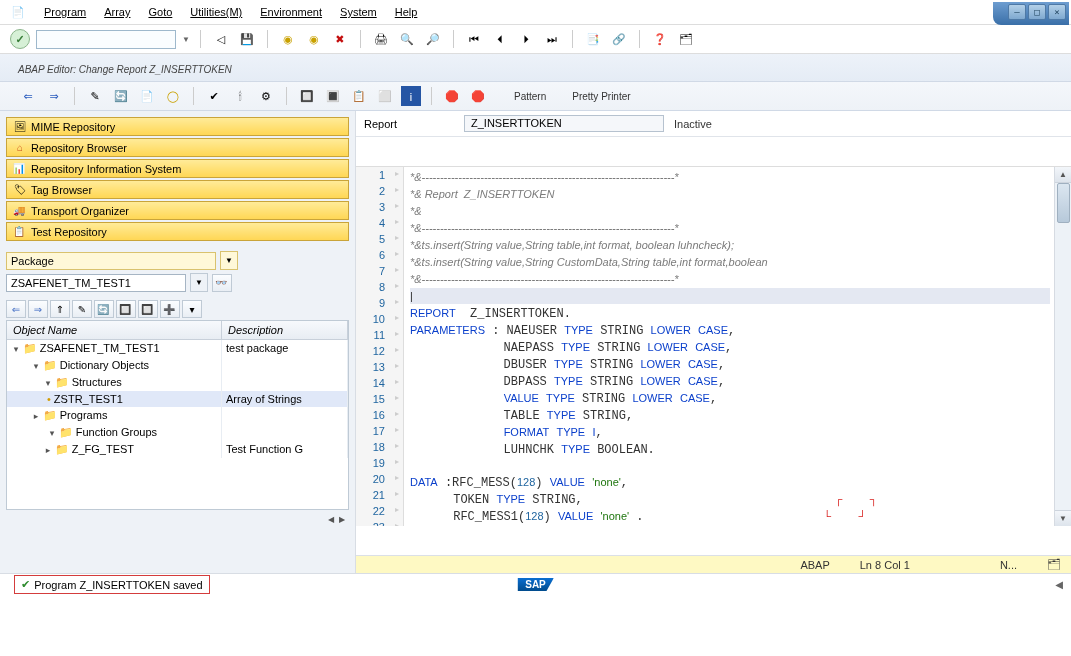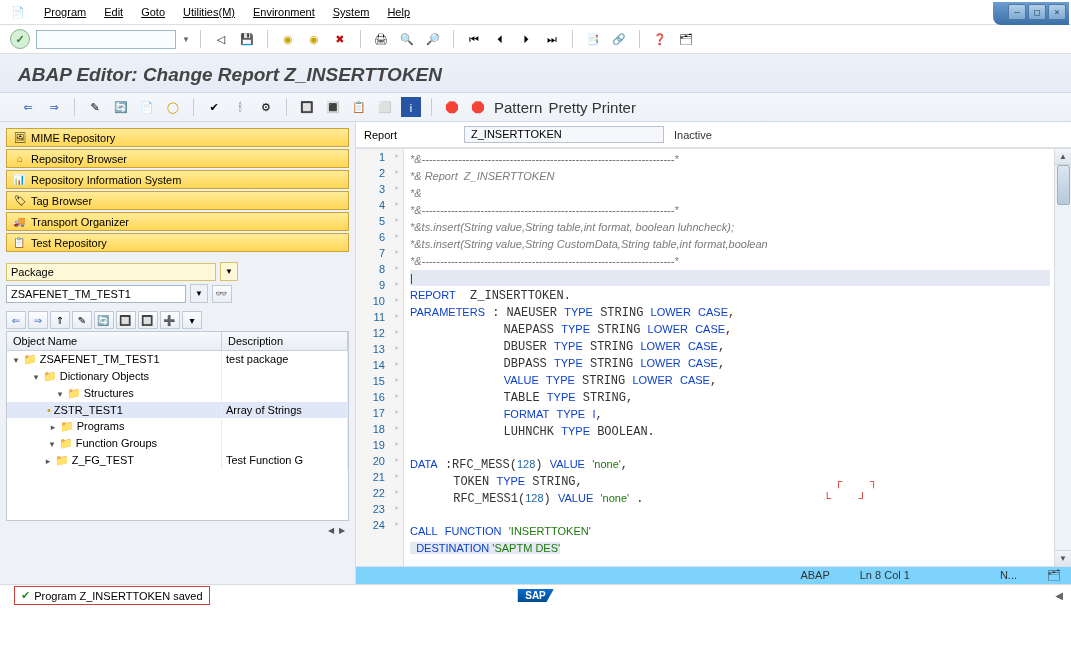--- a/index.html
+++ b/index.html
@@ -16,62 +16,62 @@
 
 
 .toolbar1 { display: flex; align-items: center; padding: 4px 10px; gap: 6px; border-bottom: 1px solid #ddd; background: #fff; }
 .green-check { width: 20px; height: 20px; border: 1px solid #8bb58b; border-radius: 50%; background: #d6f0d6; display: flex; align-items: center; justify-content: center; color: #3a7d3a; font-weight: bold; }
 .combo { width: 140px; height: 19px; border: 1px solid #9eb8cc; background: #fafdff; }
 .tbtn { width: 20px; height: 20px; display: flex; align-items: center; justify-content: center; border: 1px solid transparent; }
 .sep { width: 1px; height: 18px; background: #ccc; margin: 0 4px; }
 
 
 .title-area { padding: 10px 18px 6px; background: linear-gradient(#edf2f9, #e5ecf5); border-bottom: 1px solid #d0d9e6; }
-.title-area .title { font-size: 19px; font-weight: bold; font-style: italic; color: #444; }
+.title-area .title { font-size: 10px; font-weight: normal; font-style: italic; color: #444; }
 
 
 .toolbar2 { display: flex; align-items: center; padding: 4px 18px; gap: 6px; background: linear-gradient(#f4f7fb, #eef2f7); border-bottom: 1px solid #d0d9e6; }
-.toolbar2 .plain { font-size: 15px; color: #333; }
+.toolbar2 .plain { font-size: 10px; color: #333; margin-left: 20px; }
 
 
 .main { display: flex; height: 462px; }
 .left-pane { width: 356px; background: #eef2f7; padding: 6px; overflow: hidden; border-right: 1px solid #d8dde4; }
 .nav-btn { display: flex; align-items: center; gap: 4px; background: linear-gradient(#ffeb99, #ffd755); border: 1px solid #c9a43a; margin-bottom: 2px; padding: 2px 6px; height: 19px; cursor: pointer; }
 .nav-btn .mini-icon { width: 14px; height: 14px; display: flex; align-items: center; justify-content: center; font-size: 10px; }
 
 .pkg-row { display: flex; align-items: center; gap: 4px; margin-top: 10px; }
 .pkg-label { width: 210px; background: #fff8d8; border: 1px solid #d9c26e; padding: 2px 4px; }
 .pkg-dropdown-btn { width: 18px; height: 19px; border: 1px solid #d9c26e; background: #fff8d8; display: flex; align-items: center; justify-content: center; font-size: 8px; }
 .pkg-input-row { display: flex; align-items: center; gap: 4px; margin-top: 3px; }
 .pkg-input { width: 180px; border: 1px solid #a6b5c4; padding: 2px 4px; background: #fff; }
 
 
 .tree-toolbar { display: flex; gap: 2px; margin-top: 8px; margin-bottom: 2px; }
 .tree-tbtn { width: 20px; height: 18px; border: 1px solid #bfcad5; background: linear-gradient(#fbfdff, #e9eef4); display: flex; align-items: center; justify-content: center; font-size: 10px; }
 
 
 .tree-table { border: 1px solid #bfcad5; background: #fff; height: 190px; overflow: auto; }
-.tree-head { display: flex; background: linear-gradient(#f7f9fc, #e8edf3); border-bottom: 1px solid #c8d0da; }
+.tree-head { display: flex; background: linear-gradient(#f7f9fc, #e8edf3); border-bottom: 1px solid #c8d0da; font-style: italic; }
 .tree-head > div { padding: 3px 6px; border-right: 1px solid #c8d0da; font-weight: normal; }
 .col-name { width: 215px; }
 .col-desc { flex: 1; }
 .tree-row { display: flex; }
 .tree-row > div { padding: 2px 4px; border-right: 1px solid #e8edf3; white-space: nowrap; overflow: hidden; }
 .expander { display: inline-block; width: 10px; text-align: center; color: #555; font-size: 9px; margin-right: 2px; }
 .folder-ic { color: #d29c00; margin-right: 3px; }
 .node-lbl { display: inline; }
 .tree-row.sel { background: #e0e8f8; }
 
 
 .slider-area { display: flex; justify-content: flex-end; padding: 4px 2px; }
 .slider-arrows { display: flex; gap: 1px; }
 .slider-arrows span { width: 10px; height: 10px; display: flex; align-items:center; justify-content:center; font-size: 8px; color: #555; }
 
 
-.right-pane { flex: 1; display: flex; flex-direction: column; background: #fff; }
+.right-pane { flex: 1; display: flex; flex-direction: column; background: #fff; gap: 29px; }
 .report-row { display: flex; align-items: center; padding: 4px 8px; gap: 10px; border-bottom: 1px solid #e0e4ea; }
 .report-row .lbl { width: 90px; }
 .report-row .val { width: 200px; border: 1px solid #b6c2cf; background: #f5f7fa; padding: 1px 6px; height: 17px; }
 .report-row .status { color: #333; }
 
 .code-area { flex: 1; display: flex; border-top: 1px solid #ddd; overflow: hidden; position: relative; }
 .gutter { width: 48px; background: #f5f5f5; text-align: right; padding: 2px 0; font-family: 'Courier New', monospace; font-size: 12px; color: #2166a0; border-right: 1px solid #ddd; }
 .gutter .ln { padding-right: 18px; height: 16px; position: relative; }
 .gutter .ln::after { content: "▸"; position: absolute; right: 4px; font-size: 8px; color: #ccc; }
 .code { flex: 1; font-family: 'Courier New', monospace; font-size: 12px; color: #333; padding: 2px 4px 2px 6px; overflow: auto; white-space: pre; line-height: 16px; }
@@ -81,42 +81,42 @@
 .num { color: #2166a0; }
 .curline { background: #e4e8f2; display: inline-block; width: 100%; }
 .red-bracket { color: #d8211f; }
 
 .scrollbar-v { width: 17px; background: #edf2f7; border-left: 1px solid #d6dbe2; position: relative; }
 .scroll-thumb { position: absolute; top: 16px; left: 2px; width: 13px; height: 40px; background: linear-gradient(#dbe6f0, #b7c9da); border: 1px solid #9fb0c0; border-radius: 2px; }
 .scroll-arrow { height: 16px; background: linear-gradient(#f3f6fa, #dde4ec); border-bottom: 1px solid #cdd4dd; display: flex; align-items:center; justify-content:center; font-size: 8px; color: #555; }
 .scroll-arrow.bottom { border-top: 1px solid #cdd4dd; border-bottom: none; position: absolute; bottom: 0; width: 100%; }
 
 
-.code-status { display: flex; padding: 2px 10px; background: #7dd3fc; border-top: 1px solid #dbe0e7; gap: 30px; font-size: 11px; color: #333; height: 18px; }
+.code-status { display: flex; align-items: center; padding: 2px 10px; background: #fef9c3; border-top: 1px solid #dbe0e7; gap: 30px; font-size: 11px; color: #333; height: 18px; }
 .code-status .spacer { flex: 1; }
 
 
 .bottom-bar { display: flex; align-items: center; height: 22px; border-top: 1px solid #d8dde4; position: relative; background: #fff; padding-left: 14px; }
 .save-msg { display: flex; align-items: center; gap: 4px; border: 1px solid #d43c3c; padding: 2px 6px; }
 .sap-logo { position: absolute; left: 50%; transform: translateX(-50%); background: linear-gradient(#0a6ed1, #004b8d); color: #fff; font-weight: bold; font-size: 10px; padding: 1px 8px; clip-path: polygon(0 0, 100% 0, 80% 100%, 0 100%); }
 .bottom-right { position: absolute; right: 8px; display: flex; gap: 4px; align-items: center; }
 </style>
 </head>
 <body>
 
 <div class="window-controls">
   <div class="winbtn">—</div>
   <div class="winbtn">□</div>
   <div class="winbtn">×</div>
 </div>
 
 <div class="menubar">
   <span class="menu-icon">📄</span>
   <span class="menu-item"><span>Program</span></span>
-  <span class="menu-item"><span>Edit</span></span>
+  <span class="menu-item"><span>Array</span></span>
   <span class="menu-item"><span>Goto</span></span>
   <span class="menu-item"><span>Utilities(M)</span></span>
   <span class="menu-item"><span>Environment</span></span>
   <span class="menu-item"><span>System</span></span>
   <span class="menu-item"><span>Help</span></span>
 </div>
 
 <div class="toolbar1">
   <div class="green-check">✓</div>
   <input class="combo" style="">
@@ -232,29 +232,29 @@
       <div id="tree-body">
           <div class="tree-row">
             <div class="col-name" style=""><span class="expander">▾</span><span class="folder-ic">📁</span><span class="node-lbl">ZSAFENET_TM_TEST1</span></div>
             <div class="col-desc">test package</div>
           </div>
           <div class="tree-row">
             <div class="col-name" style="padding-left: 24px;"><span class="expander">▾</span><span class="folder-ic">📁</span><span class="node-lbl">Dictionary Objects</span></div>
             <div class="col-desc"></div>
           </div>
           <div class="tree-row">
-            <div class="col-name" style="padding-left: 48px;"><span class="expander">▾</span><span class="folder-ic">📁</span><span class="node-lbl">Structures</span></div>
+            <div class="col-name" style="padding-left: 36px;"><span class="expander">▾</span><span class="folder-ic">📁</span><span class="node-lbl">Structures</span></div>
             <div class="col-desc"></div>
           </div>
           <div class="tree-row sel">
             <div class="col-name" style="padding-left: 28px;"><span class="expander"></span><span class="folder-ic">•</span><span class="node-lbl">ZSTR_TEST1</span></div>
             <div class="col-desc">Array of Strings</div>
           </div>
           <div class="tree-row">
-            <div class="col-name" style="padding-left: 41px;"><span class="expander">▸</span><span class="folder-ic">📁</span><span class="node-lbl">Programs</span></div>
+            <div class="col-name" style="padding-left: 24px;"><span class="expander">▸</span><span class="folder-ic">📁</span><span class="node-lbl">Programs</span></div>
             <div class="col-desc"></div>
           </div>
           <div class="tree-row">
             <div class="col-name" style="padding-left: 40px;"><span class="expander">▾</span><span class="folder-ic">📁</span><span class="node-lbl">Function Groups</span></div>
             <div class="col-desc"></div>
           </div>
           <div class="tree-row">
             <div class="col-name" style="padding-left: 36px;"><span class="expander">▸</span><span class="folder-ic">📁</span><span class="node-lbl">Z_FG_TEST</span></div>
             <div class="col-desc">Test Function G</div>
           </div>

